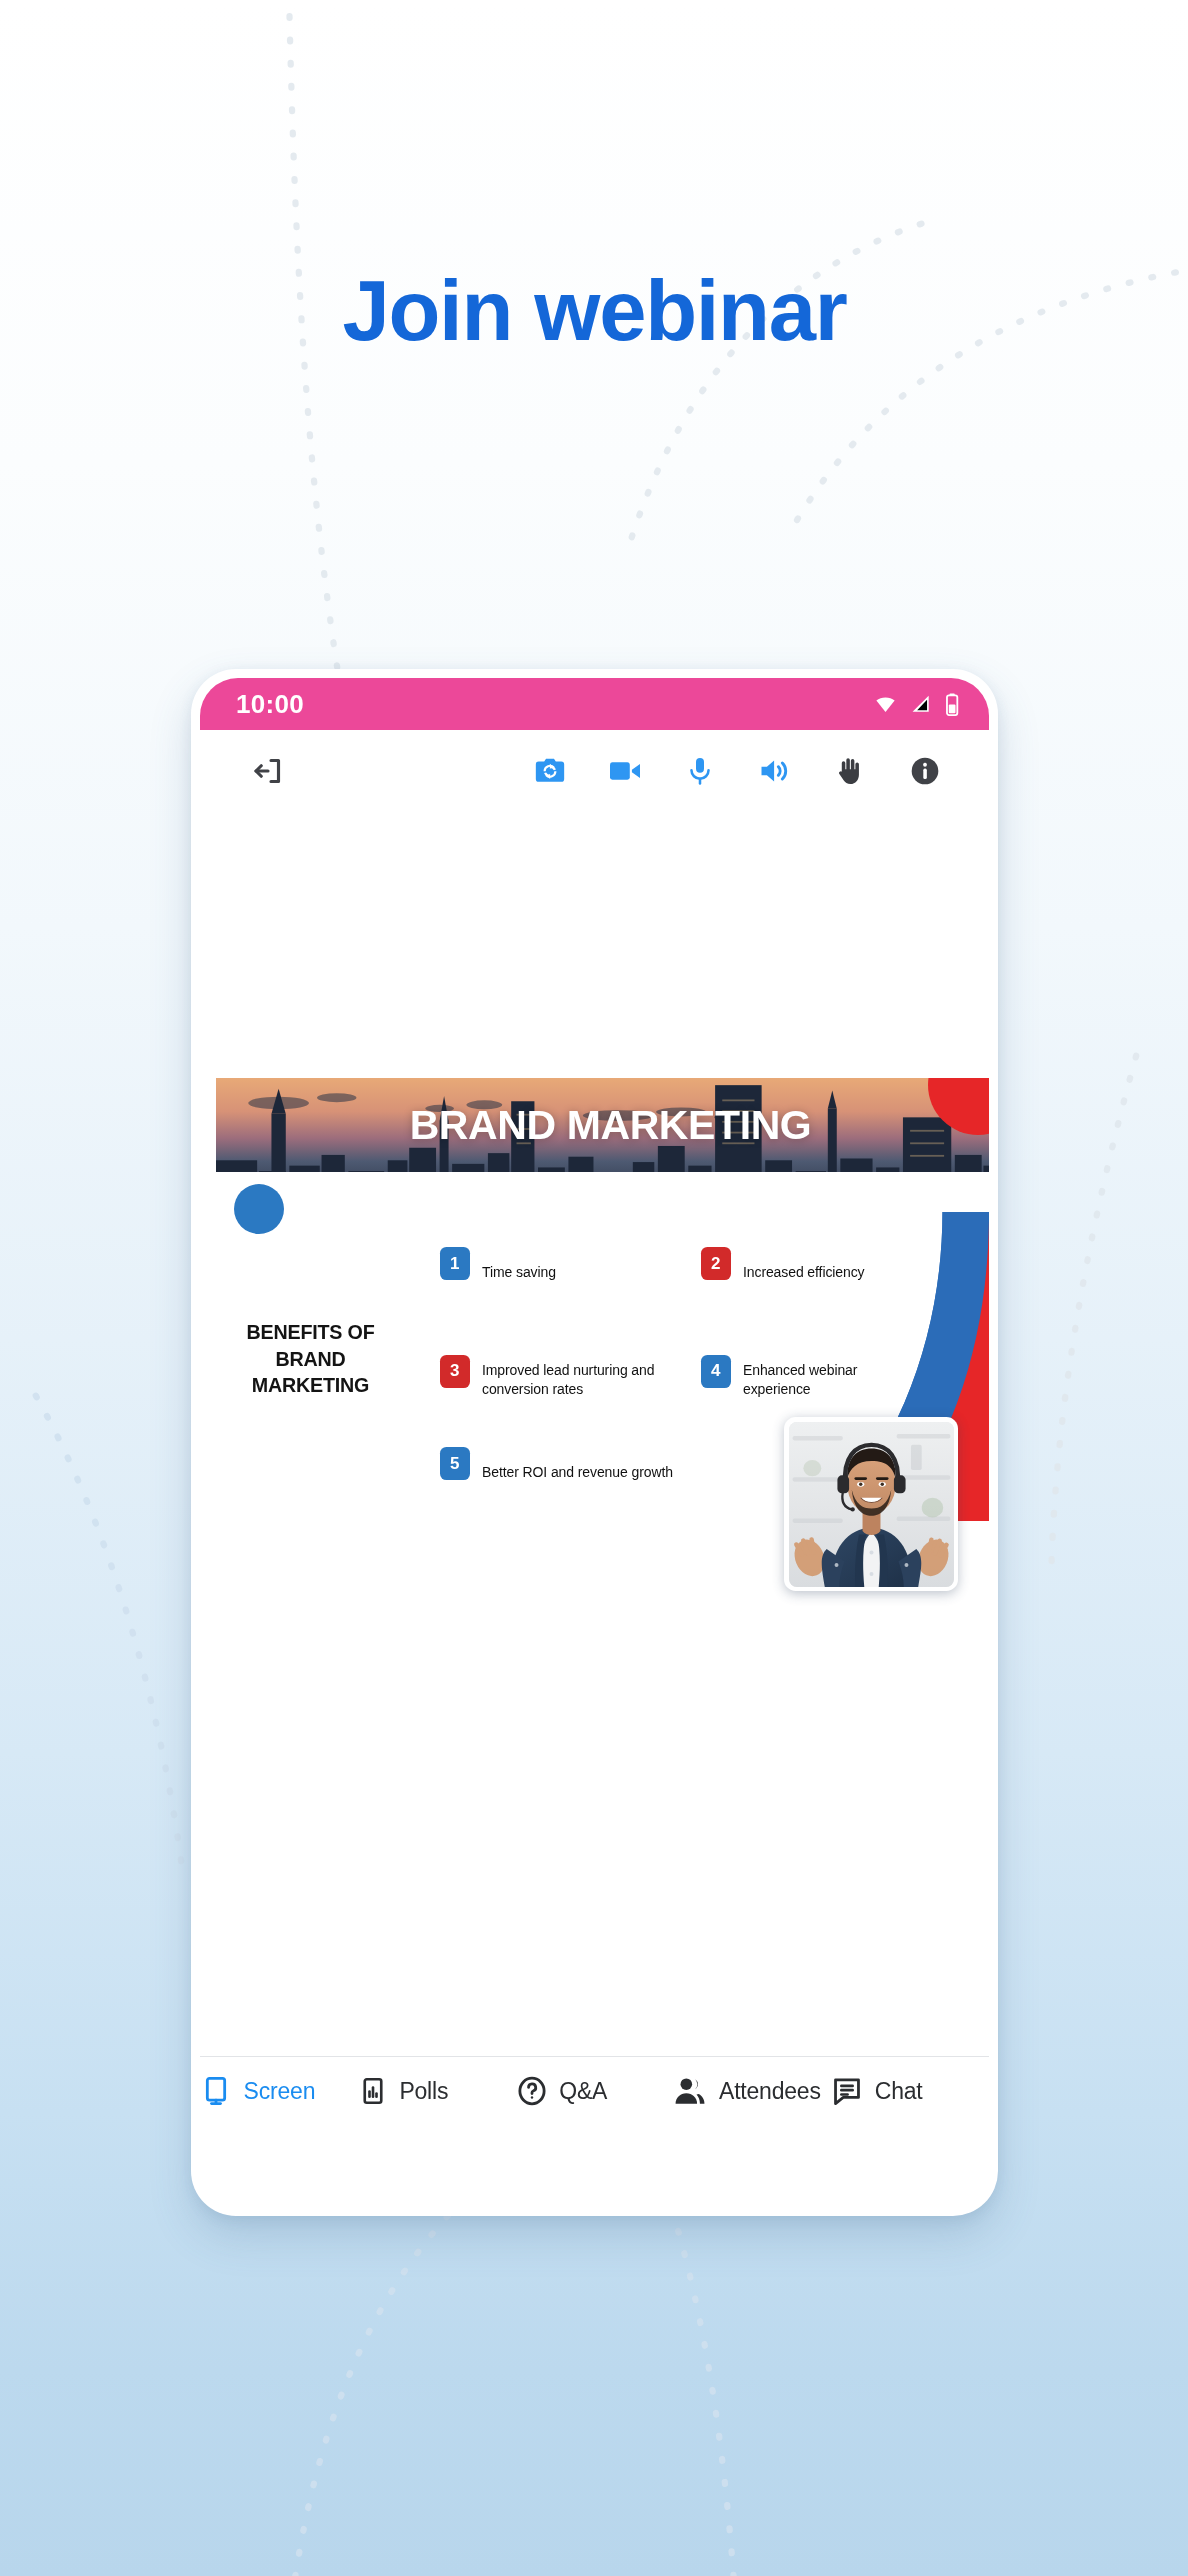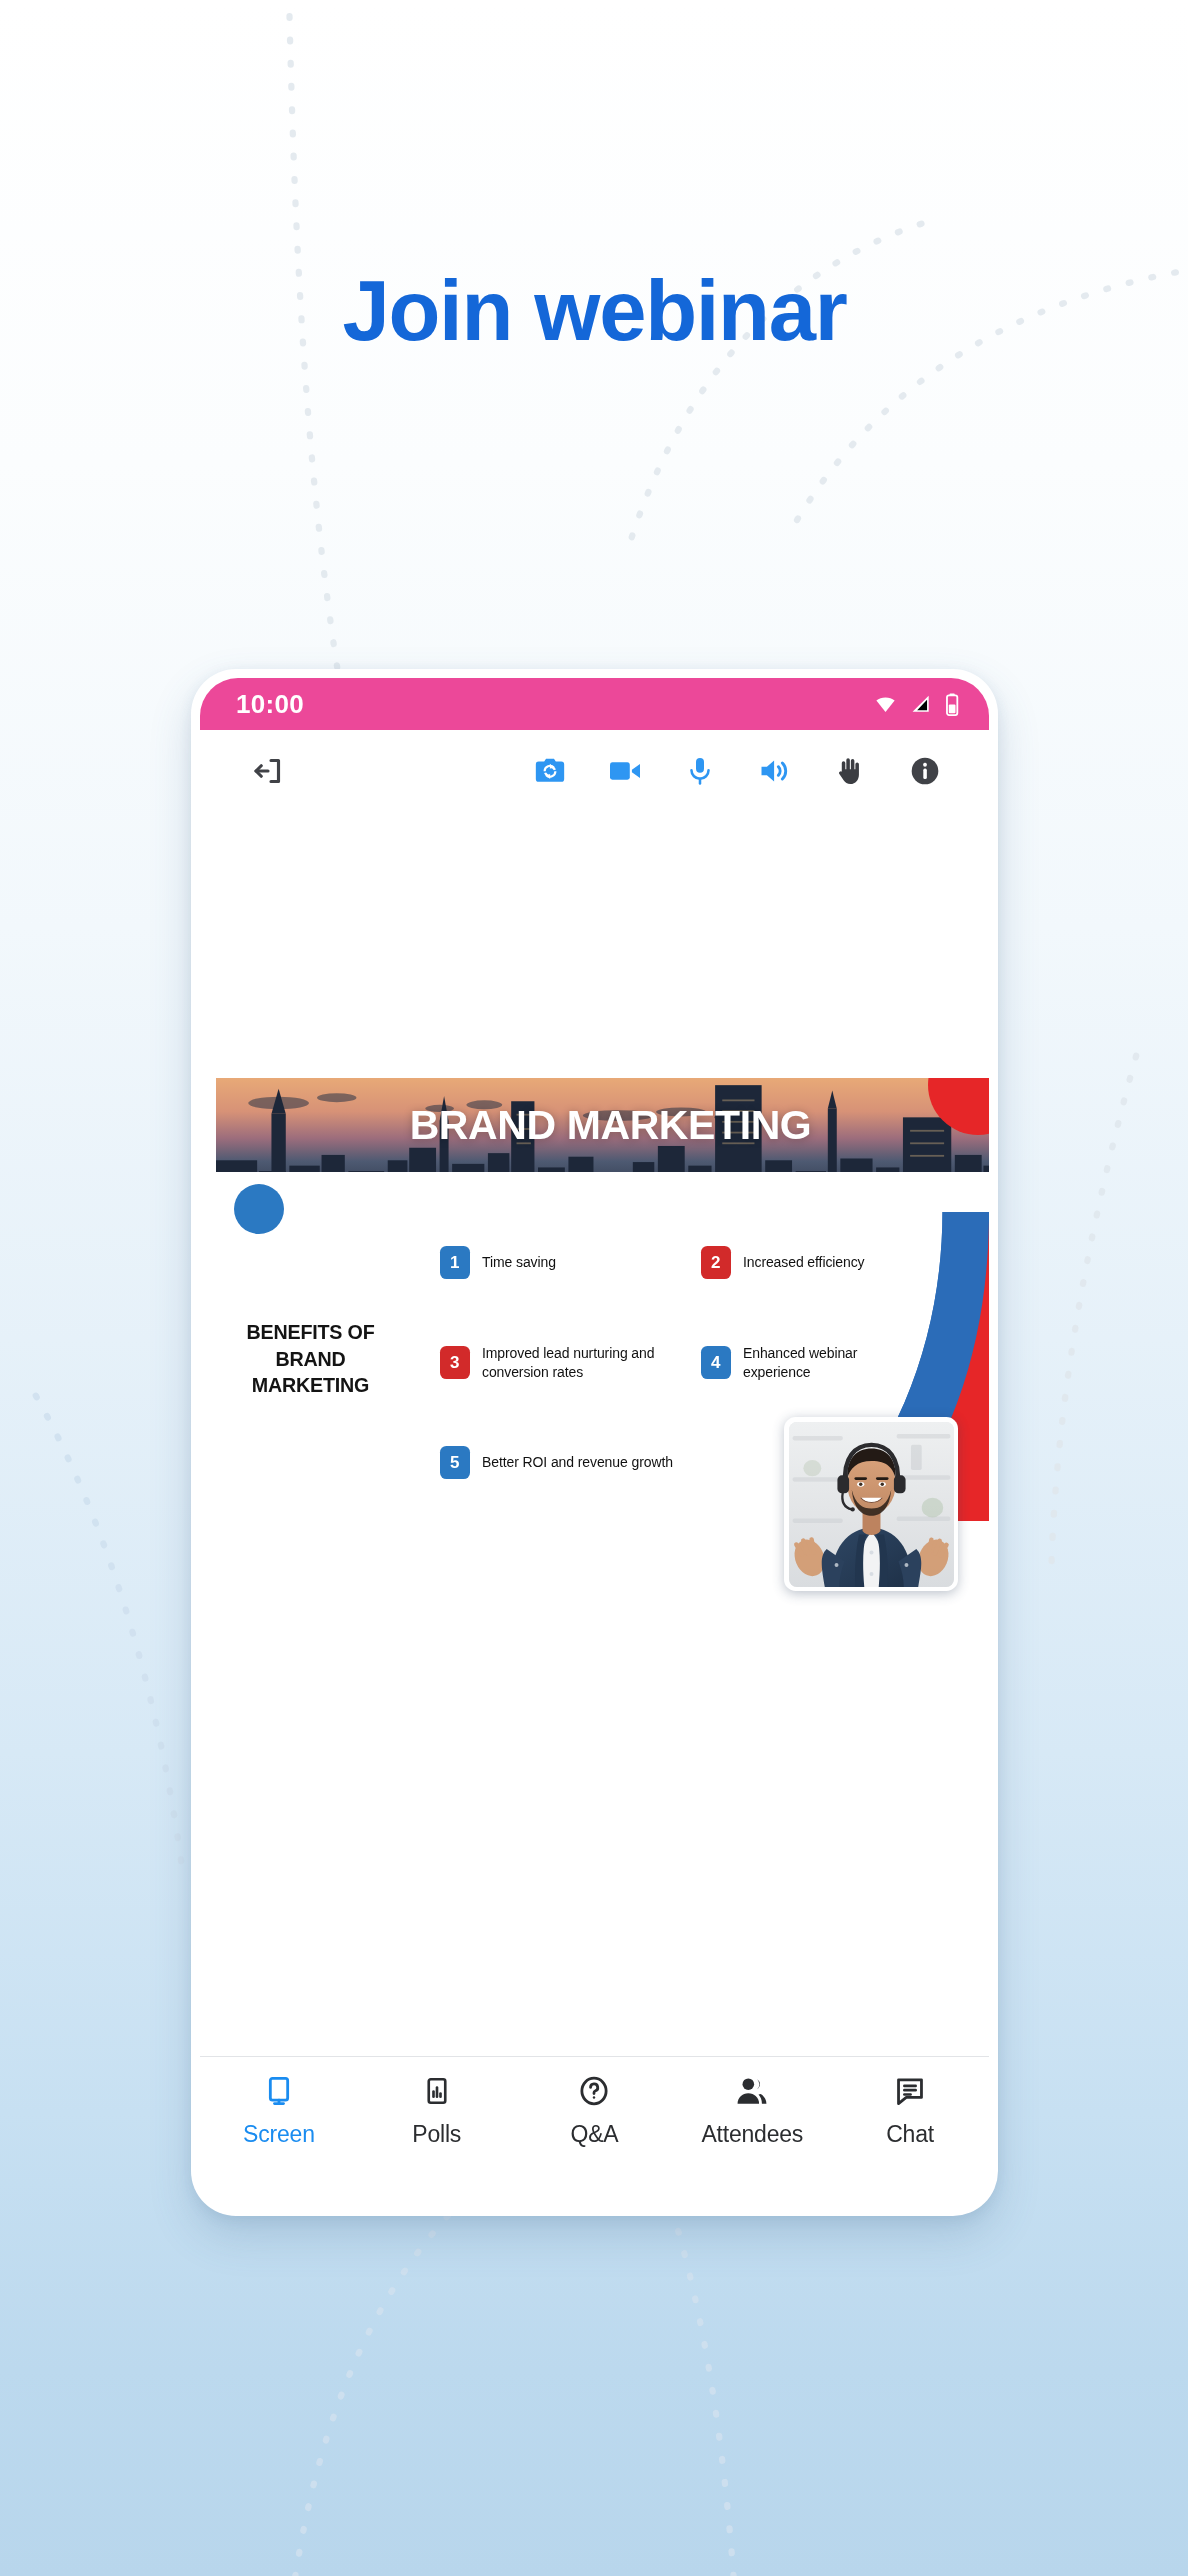--- a/index.html
+++ b/index.html
@@ -245,20 +245,21 @@
     align-items: center;
     justify-content: center;
   }
   .benefit .num.blue { background: #2b79c2; }
   .benefit .num.red  { background: #d22a2a; }
   .benefit .txt {
     font-size: 14px;
     line-height: 1.35;
     color: #111111;
     letter-spacing: -0.1px;
+    margin-top: 17px;
   }
 
   .b1 { left: 240px; top: 34px;  width: 179px; }
   .b2 { left: 501px; top: 34px;  width: 206px; }
   .b3 { left: 240px; top: 132px; width: 215px; }
   .b4 { left: 501px; top: 132px; width: 224px; }
   .b5 { left: 240px; top: 234px; width: 259px; }
 
   
   .presenter {
@@ -289,21 +290,21 @@
     height: 125px;
     background: #ffffff;
     border-top: 0.9px solid #e2e4e7;
     display: flex;
     align-items: flex-start;
     padding-top: 16px;
   }
   .navitem {
     flex: 1 1 0;
     display: flex;
-    flex-direction: column;
+    flex-direction: row;
     align-items: center;
     gap: 11.6px;
   }
   .navitem .nav-icon {
     height: 36px;
     display: flex;
     align-items: center;
     justify-content: center;
   }
   .navitem .nav-label {

